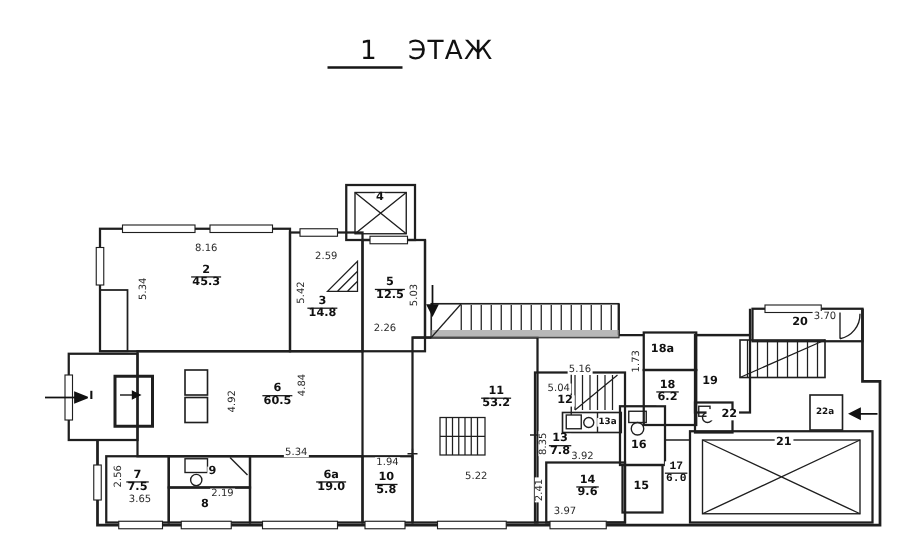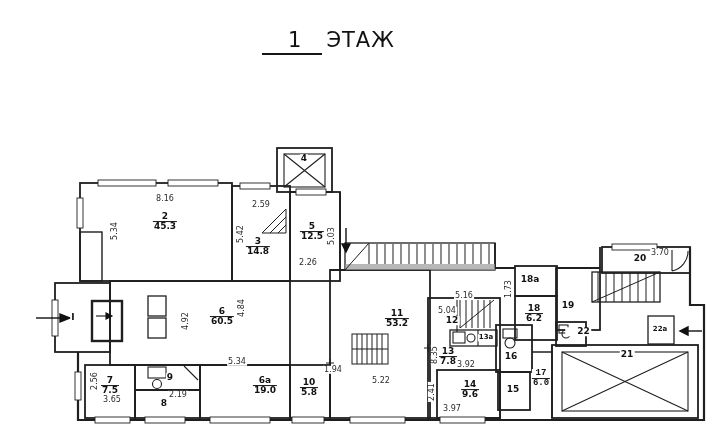--- a/index.html
+++ b/index.html
@@ -251,21 +251,21 @@
       <div class="dim-label" style="left: 308px; top: 263px;">2.26</div>
       <div class="dim-label rot90" style="left: 115px; top: 231px;">5.34</div>
       <div class="dim-label rot90" style="left: 241px; top: 234px;">5.42</div>
       <div class="dim-label rot90" style="left: 332px; top: 236px;">5.03</div>
       <div class="dim-label rot90" style="left: 186px; top: 321px;">4.92</div>
       <div class="dim-label rot90" style="left: 242px; top: 308px;">4.84</div>
       <div class="dim-label" style="left: 237px; top: 362px;">5.34</div>
       <div class="dim-label" style="left: 112px; top: 400px;">3.65</div>
       <div class="dim-label rot90" style="left: 95px; top: 381px;">2.56</div>
       <div class="dim-label" style="left: 178px; top: 395px;">2.19</div>
-      <div class="dim-label" style="left: 310px; top: 370px; margin-left: 23px;">1.94</div>
+      <div class="dim-label" style="left: 310px; top: 370px;">1.94</div>
       <div class="dim-label" style="left: 381px; top: 381px;">5.22</div>
       <div class="dim-label rot90" style="left: 435px; top: 355px;">8.35</div>
       <div class="dim-label" style="left: 464px; top: 296px;">5.16</div>
       <div class="dim-label" style="left: 447px; top: 311px;">5.04</div>
       <div class="dim-label" style="left: 466px; top: 365px;">3.92</div>
       <div class="dim-label rot90" style="left: 432px; top: 392px;">2.41</div>
       <div class="dim-label" style="left: 452px; top: 409px;">3.97</div>
       <div class="dim-label" style="left: 660px; top: 253px;">3.70</div>
       <div class="dim-label rot90" style="left: 509px; top: 289px;">1.73</div>
     </div>

